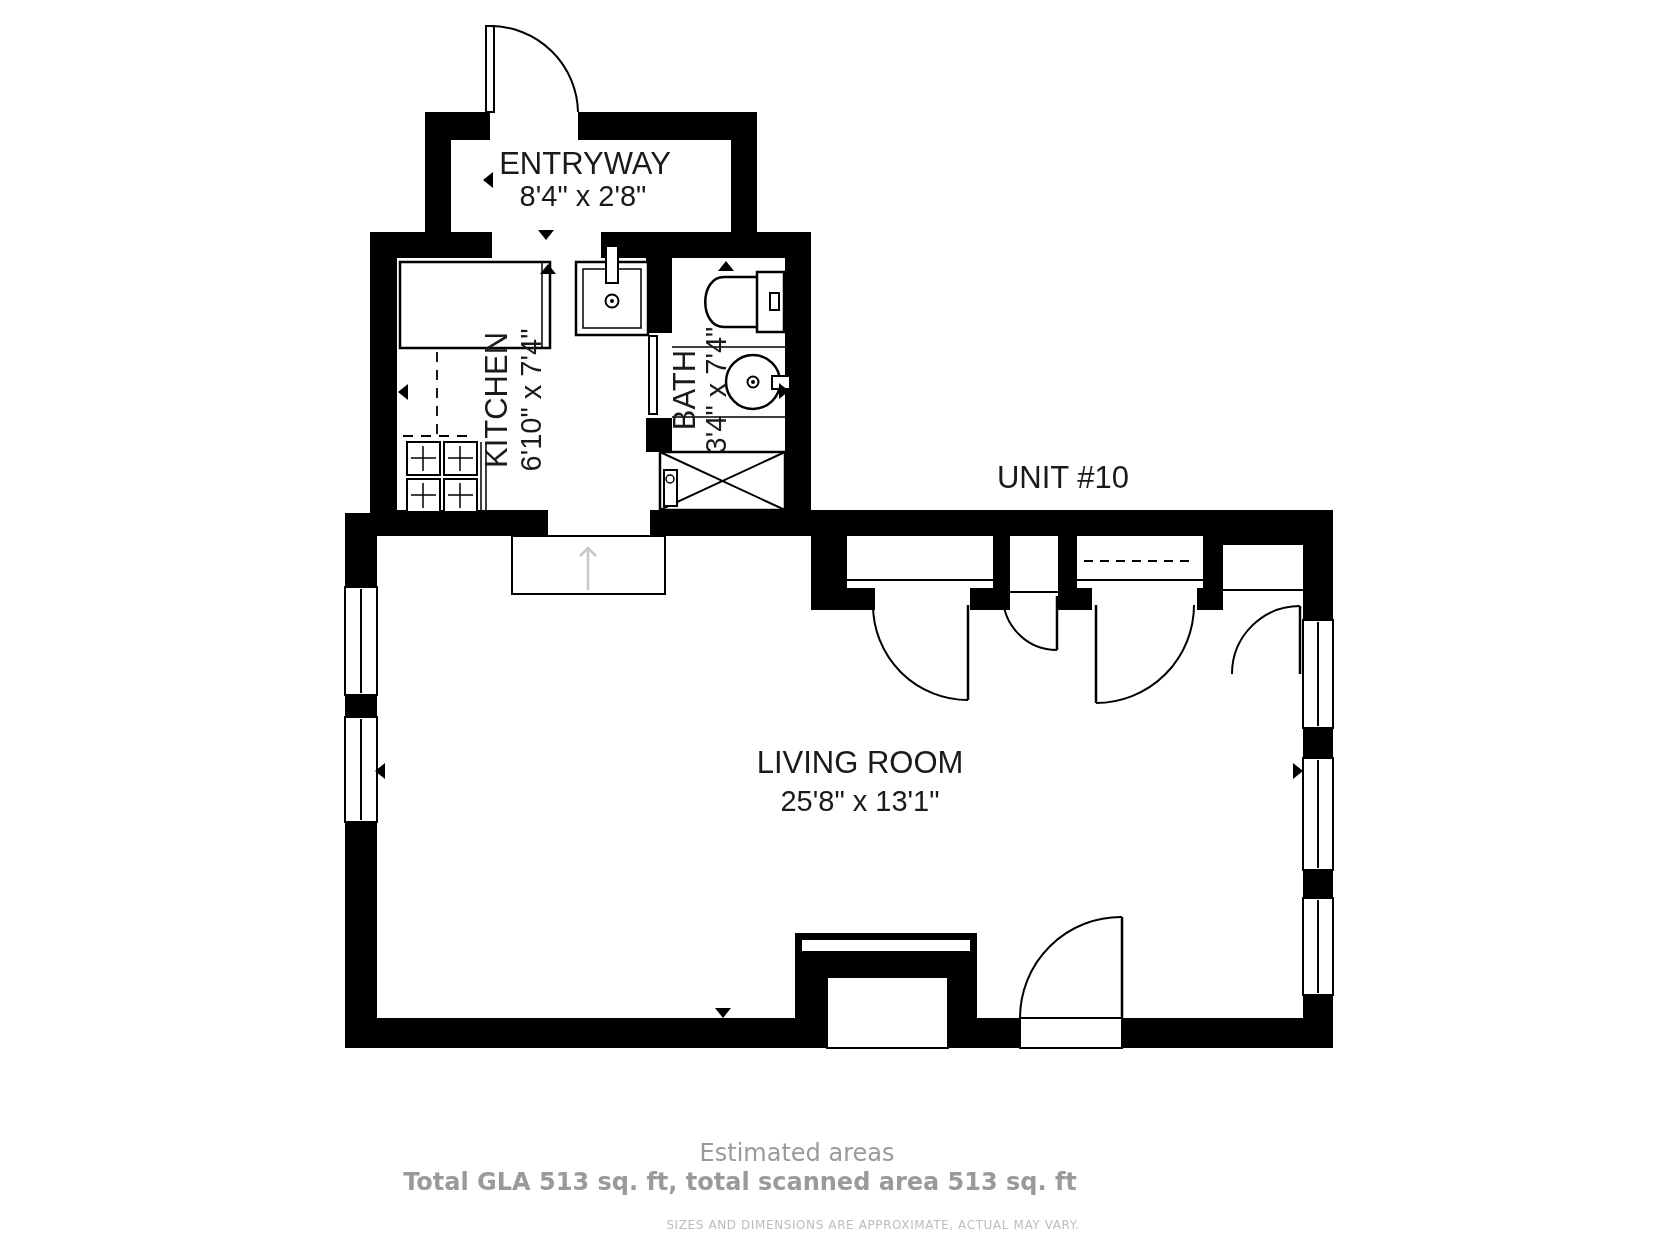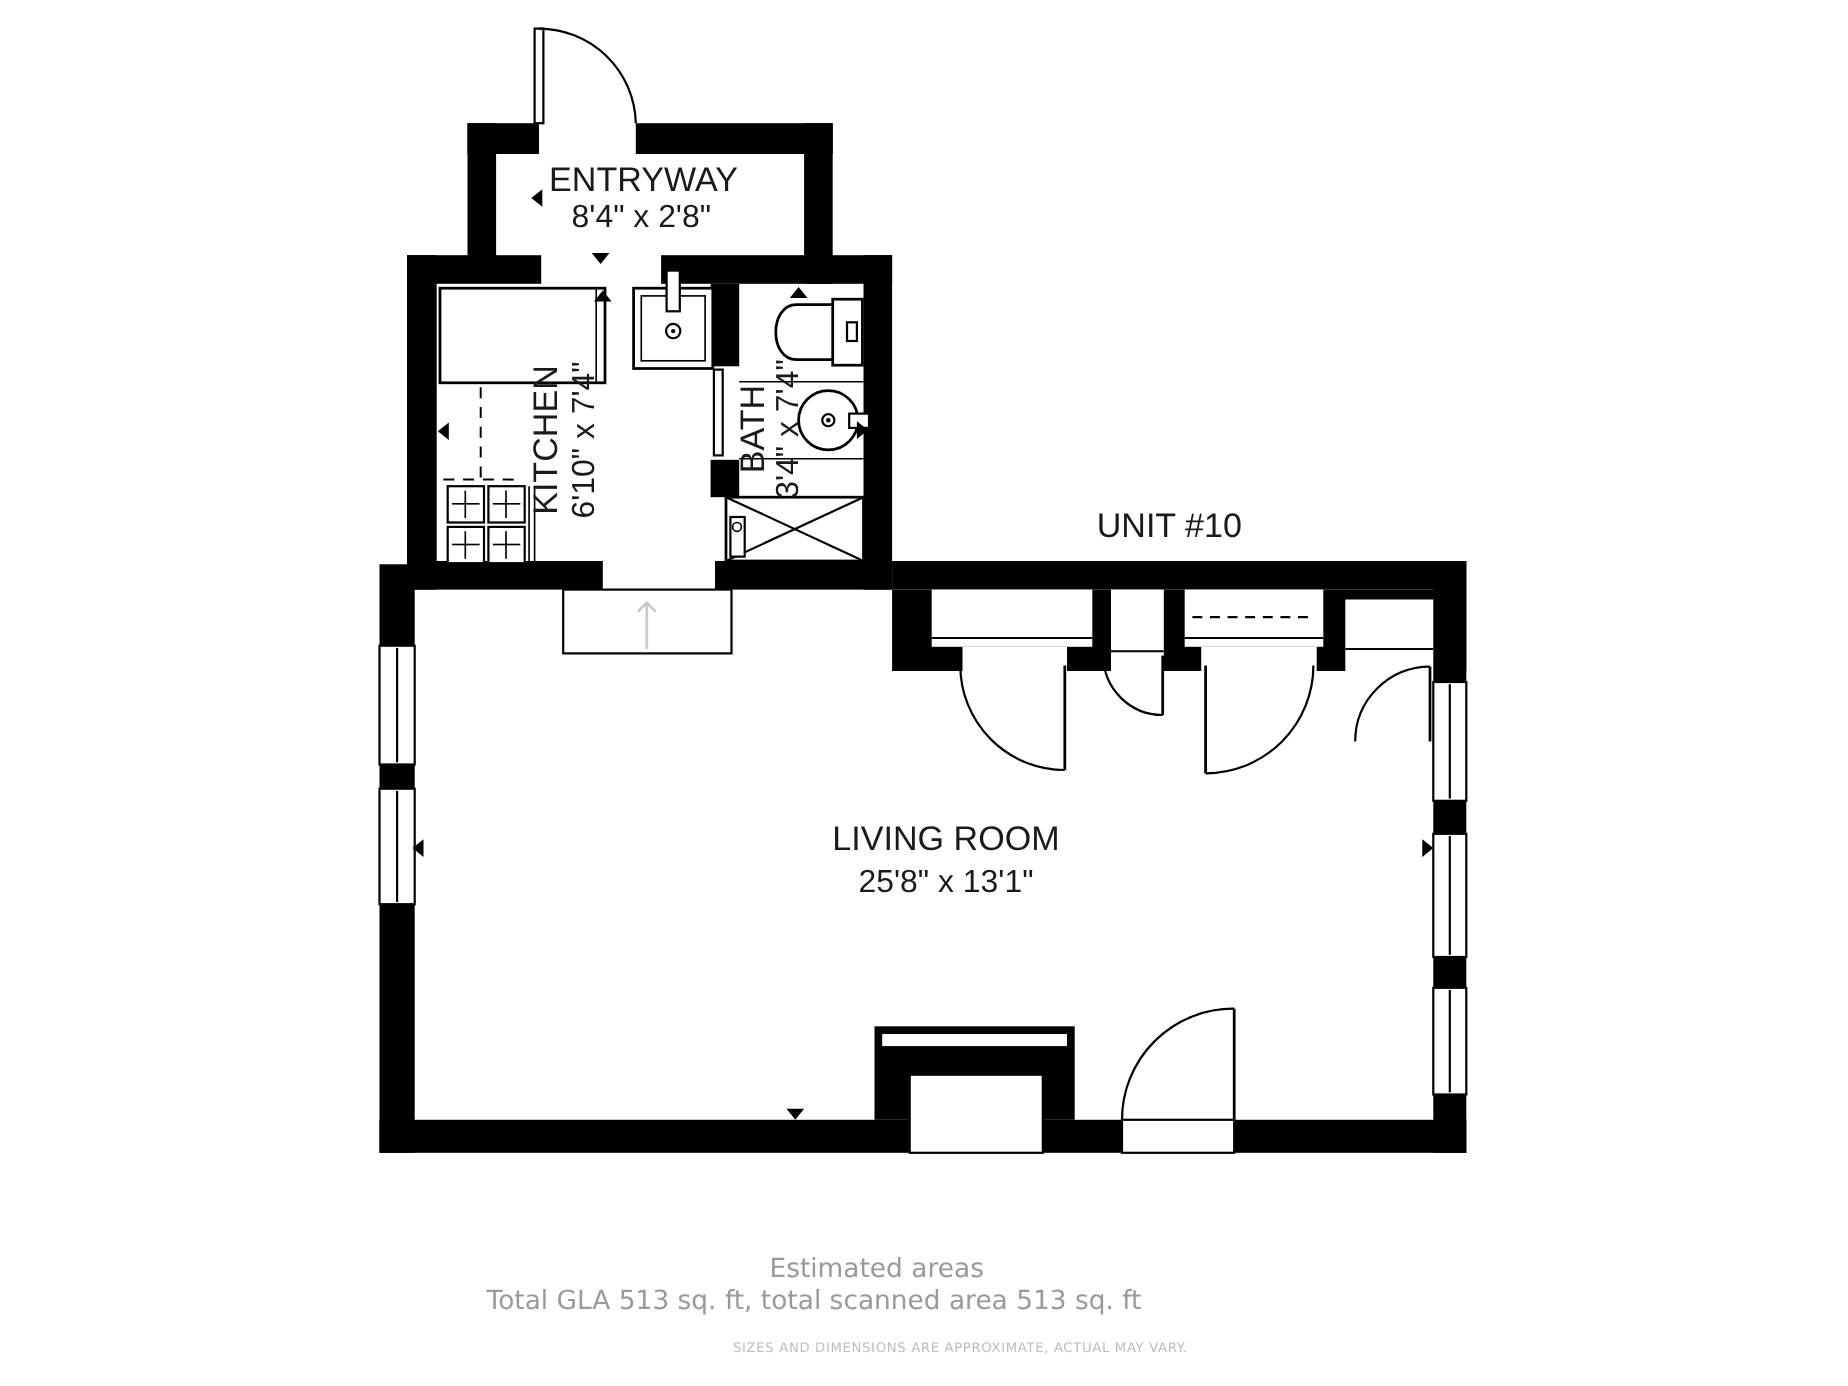--- a/index.html
+++ b/index.html
@@ -216,16 +216,16 @@
       <text class="room-dims" x="716" y="390" transform="rotate(-90 716 390)" dominant-baseline="central">3'4" x 7'4"</text>
 
       <text class="room-label" x="860" y="773">LIVING ROOM</text>
       <text class="room-dims" x="860" y="811">25'8" x 13'1"</text>
 
       <text class="room-label" x="1063" y="488">UNIT #10</text>
     </g>
   </svg>
 
   <div class="footer-line" style="left:797px;top:1110px;margin-top:29px;">Estimated areas</div>
-  <div class="footer-line" style="left:740px;top:1168px;">Total GLA 513 sq. ft, total scanned area 513 sq. ft</div>
+  <div class="footer-line" style="left:740px;top:1168px;font-weight:bold;">Total GLA 513 sq. ft, total scanned area 513 sq. ft</div>
   <div class="footer-disclaimer" style="left:873px;top:1218px;">SIZES AND DIMENSIONS ARE APPROXIMATE, ACTUAL MAY VARY.</div>
 
 </div>
 
 </body></html>

